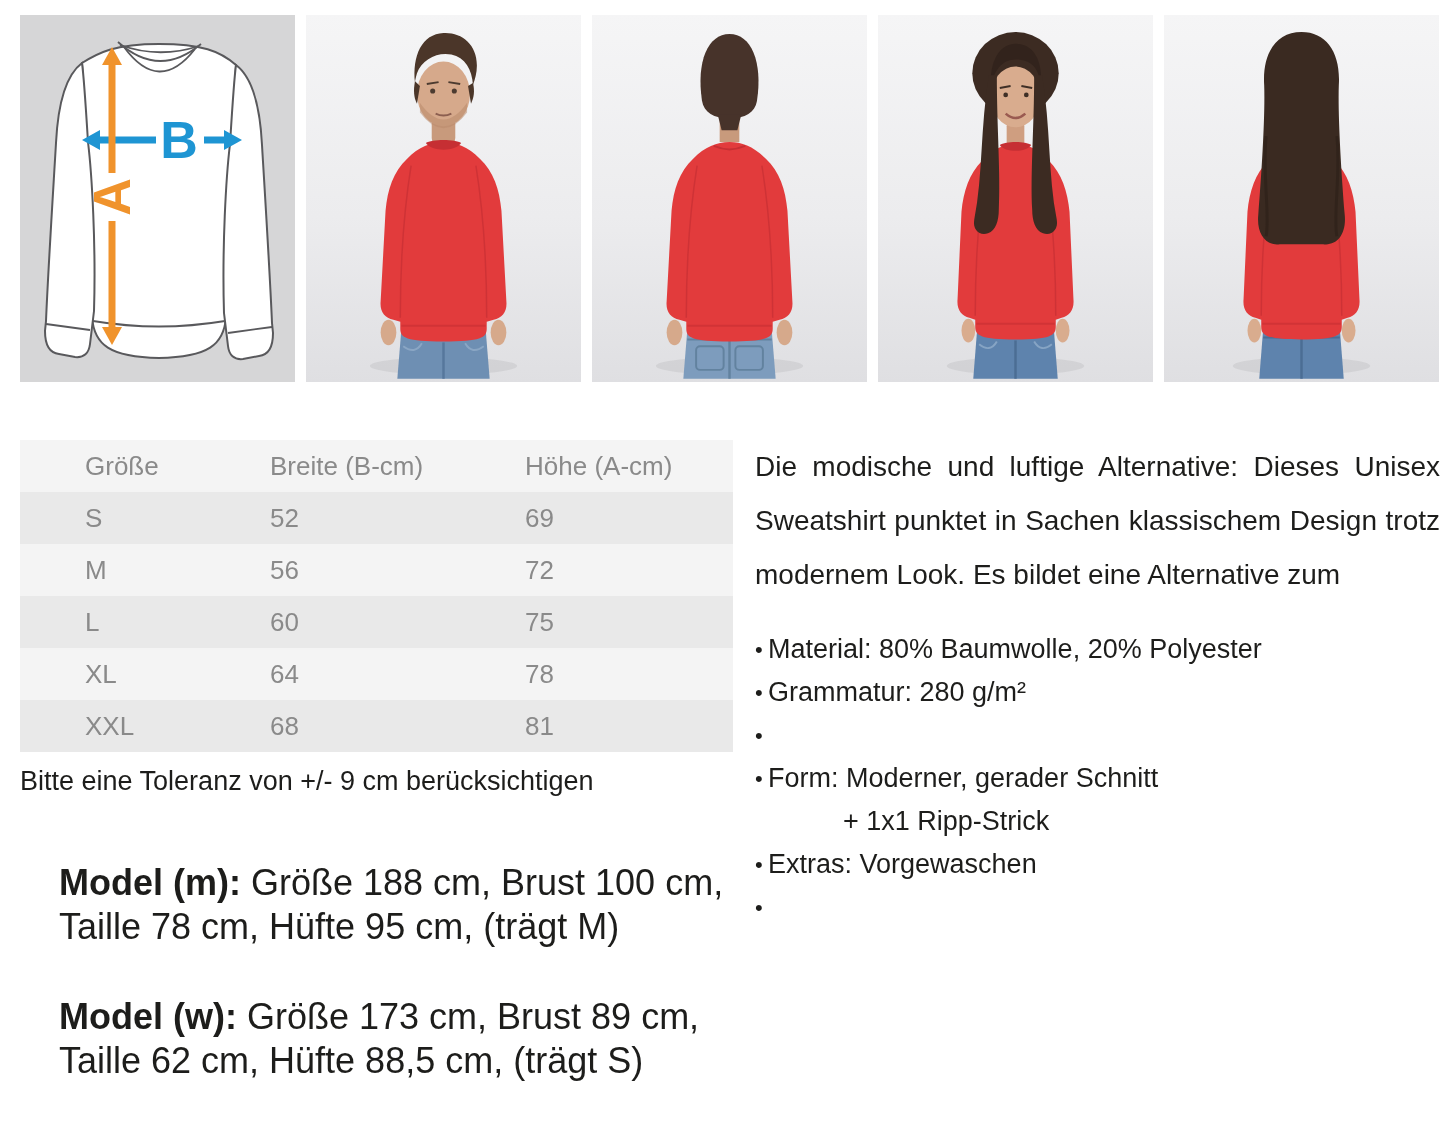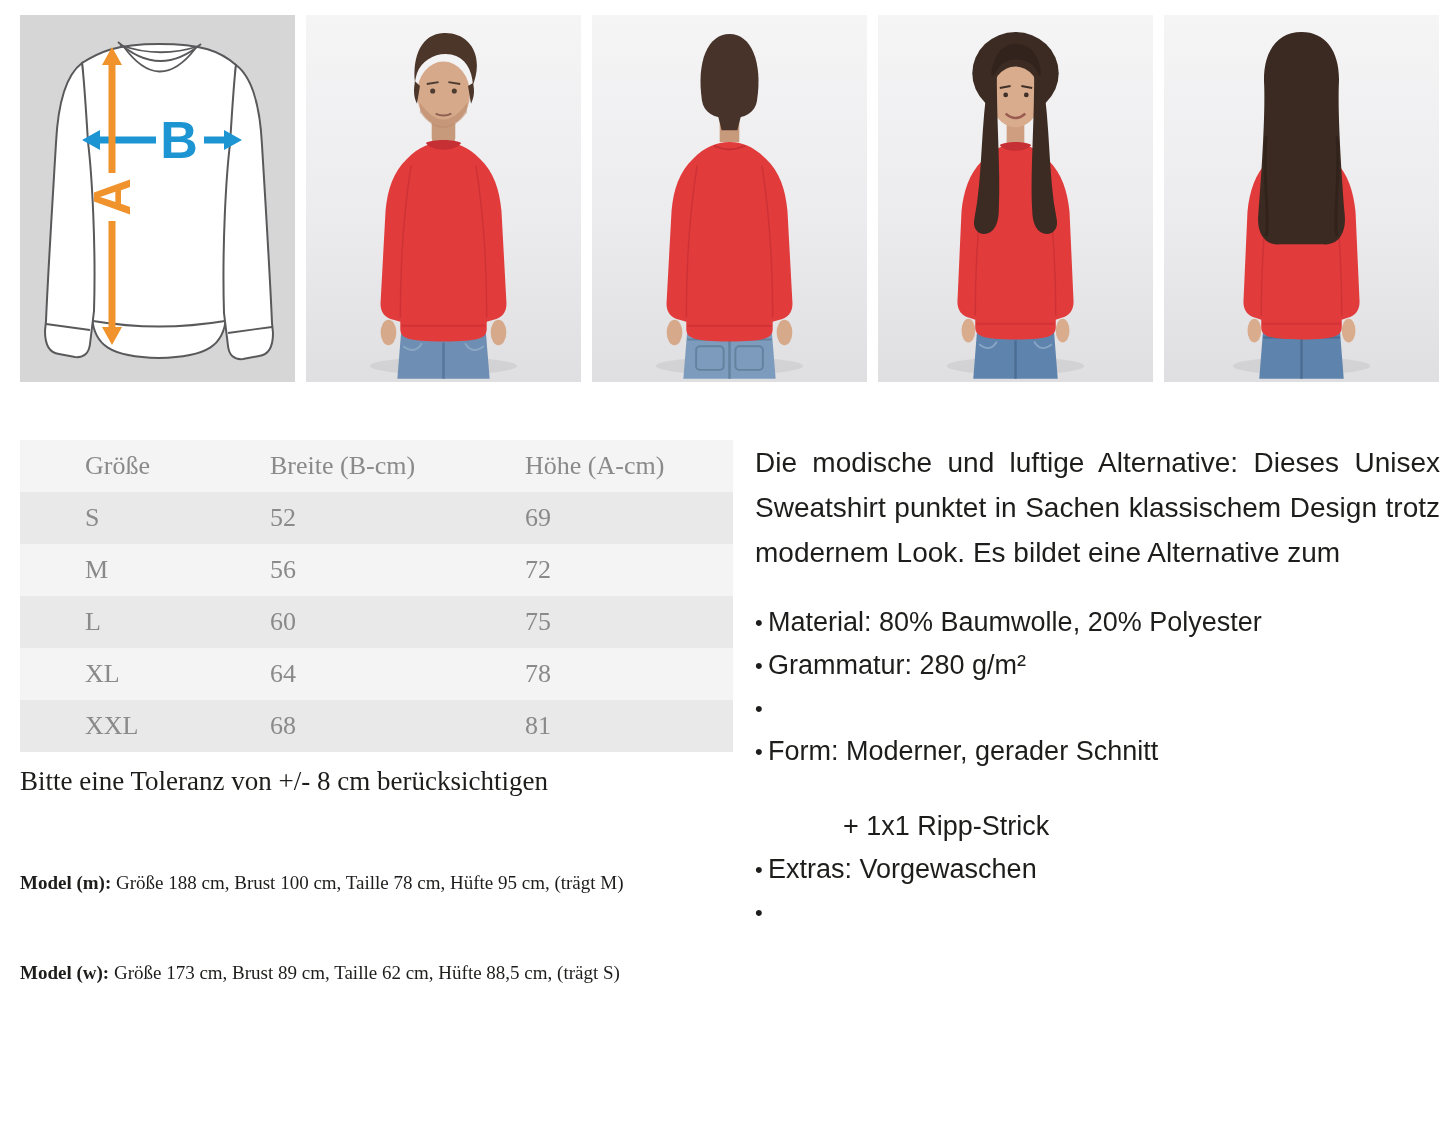--- a/index.html
+++ b/index.html
@@ -8,47 +8,47 @@
 
   
   .strip { display: flex; gap: 11px; padding: 15px 0 0 20px; height: 382px; }
   .panel { width: 275px; height: 367px; flex: 0 0 auto; position: relative; overflow: hidden; }
   .panel svg { position: absolute; inset: 0; width: 100%; height: 100%; }
   .panel.diagram { background: #d6d6d7; }
   .panel.photo { background: linear-gradient(180deg, #f5f5f6 0%, #ececee 55%, #dfdfe2 100%); }
 
   
   .content { display: flex; gap: 22px; margin: 58px 5px 0 20px; }
-  .left-col  { width: 713px; flex: 0 0 auto; font-family: Liberation Serif, serif; }
+  .left-col  { width: 713px; flex: 0 0 auto; }
   .right-col { flex: 1; }
 
   
   table.size-table { width: 100%; border-collapse: collapse; font-size: 26px; color: #8a8a8a; }
   table.size-table th, table.size-table td {
     height: 52px; font-weight: normal; text-align: left; vertical-align: middle;
   }
   table.size-table th:first-child, table.size-table td:first-child { width: 250px; padding-left: 65px; }
   table.size-table th:nth-child(2), table.size-table td:nth-child(2) { width: 255px; }
   table.size-table tr.light { background: #f4f4f4; }
   table.size-table tr.dark  { background: #e9e9e9; }
 
   .note { margin-top: 14px; font-size: 27px; color: #1d1d1b; }
 
-  .model-block { margin-top: 64px; font-size: 19px; line-height: 44px; width: 700px; }
+  .model-block { margin-top: 64px; font-size: 36px; line-height: 44px; width: 700px; margin-left: 39px; }
   .model-block + .model-block { margin-top: 46px; }
   .model-block b { font-weight: bold; }
 
   
-  .desc { font-size: 28px; line-height: 45px; text-align: justify; }
+  .desc { font-size: 28px; line-height: 54px; text-align: justify; }
   .desc p { margin: 0; }
 
   .features { margin-top: 26px; font-size: 27px; line-height: 43px; }
   .f-row { display: flex; }
   .f-bullet { flex: 0 0 13px; font-size: 22px; line-height: 43px; }
-  .f-cont { margin-left: 88px; margin-top: 32px; }
+  .f-cont { margin-left: 88px; }
 </style>
 </head>
 <body>
 
 <div class="strip">
 
   <div class="panel diagram">
     <svg viewBox="0 0 275 367">
 
       <g stroke="#59595c" stroke-width="2" fill="#ffffff">
@@ -243,21 +243,21 @@
           <td>78</td>
         </tr>
         <tr class="dark">
           <td>XXL</td>
           <td>68</td>
           <td>81</td>
         </tr>
       </tbody>
     </table>
 
-    <div class="note">Bitte eine Toleranz von +/- 8 cm berücksichtigen</div>
+    <div class="note">Bitte eine Toleranz von +/- 9 cm berücksichtigen</div>
 
     <div class="model-block"><b>Model (m):</b><span> Größe 188 cm, Brust 100 cm, Taille 78 cm, Hüfte 95 cm, (trägt M)</span></div>
 
     <div class="model-block"><b>Model (w):</b><span> Größe 173 cm, Brust 89 cm, Taille 62 cm, Hüfte 88,5 cm, (trägt S)</span></div>
   </div>
 
   <div class="right-col">
     <div class="desc">
       <p>Die modische und luftige Alternative: Dieses Unisex Sweatshirt punktet in Sachen klassischem Design trotz modernem Look. Es bildet eine Alternative zum</p>
     </div>

